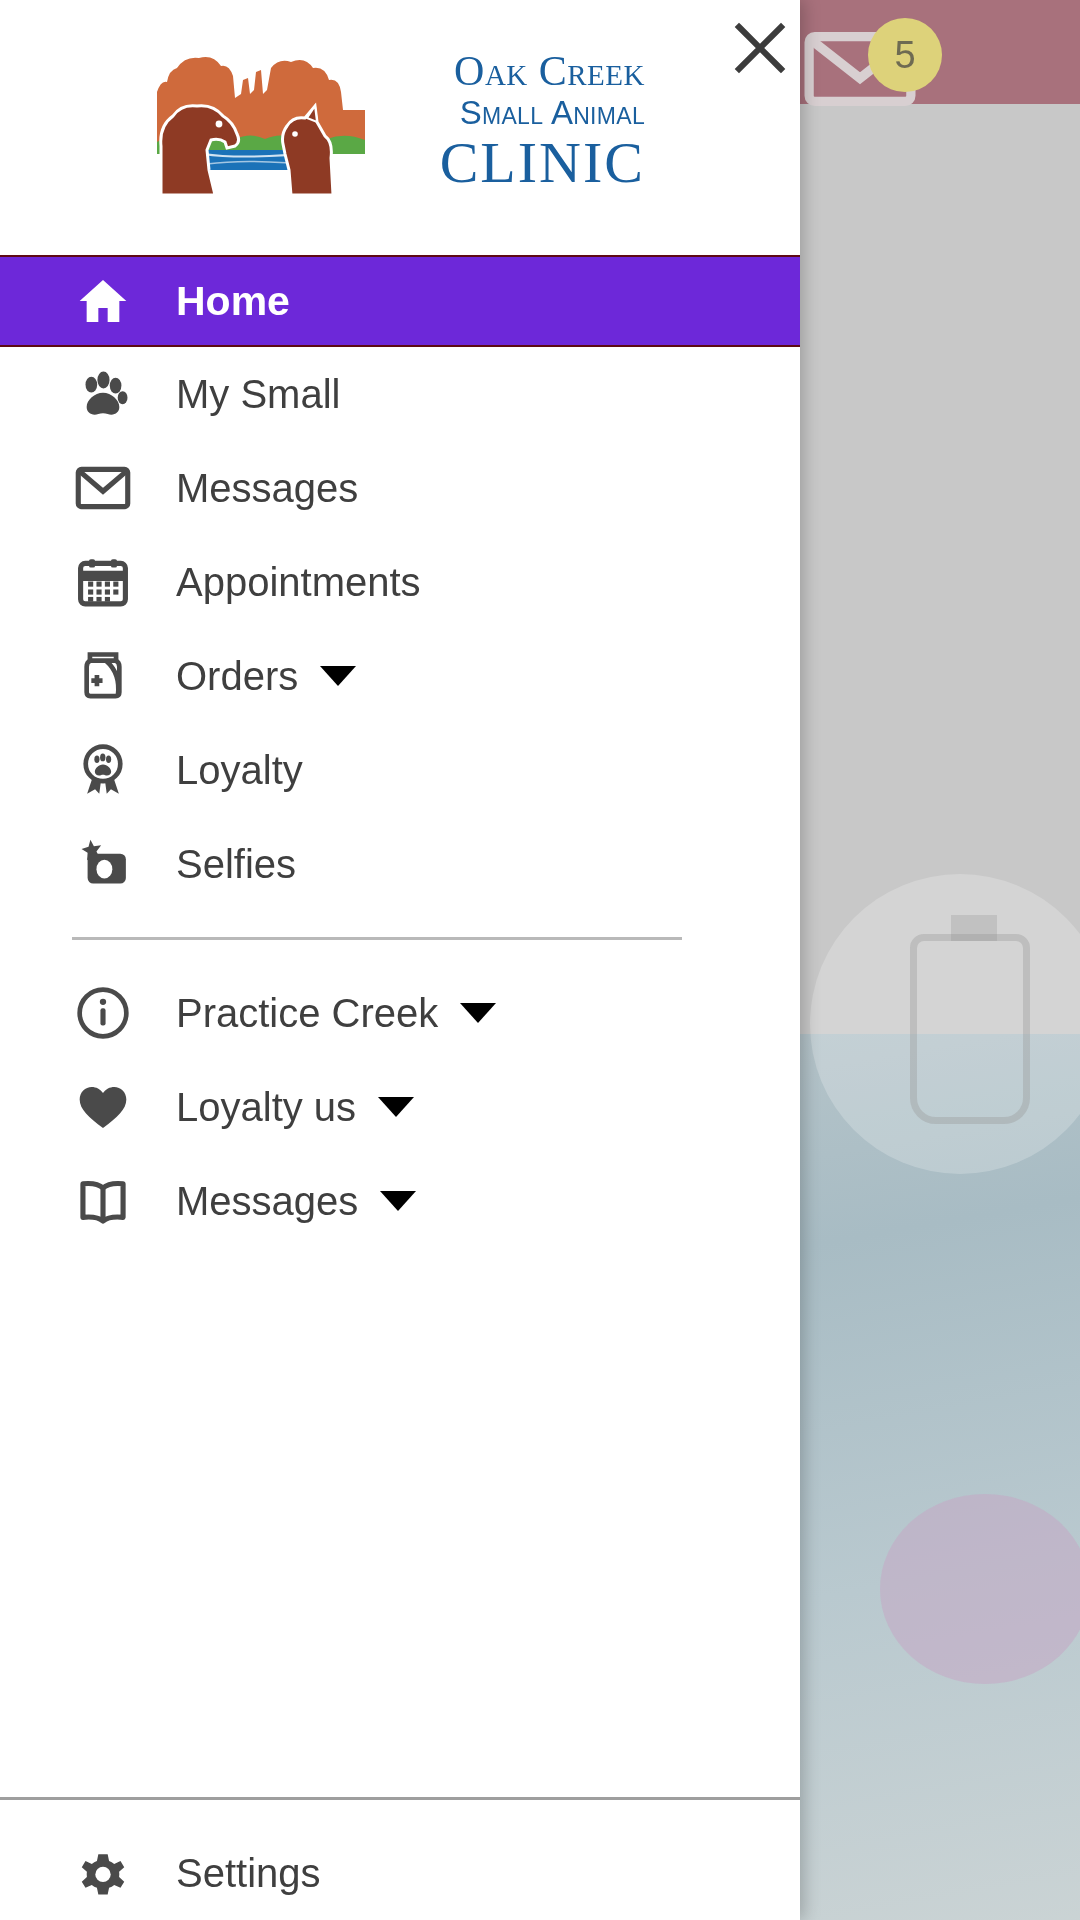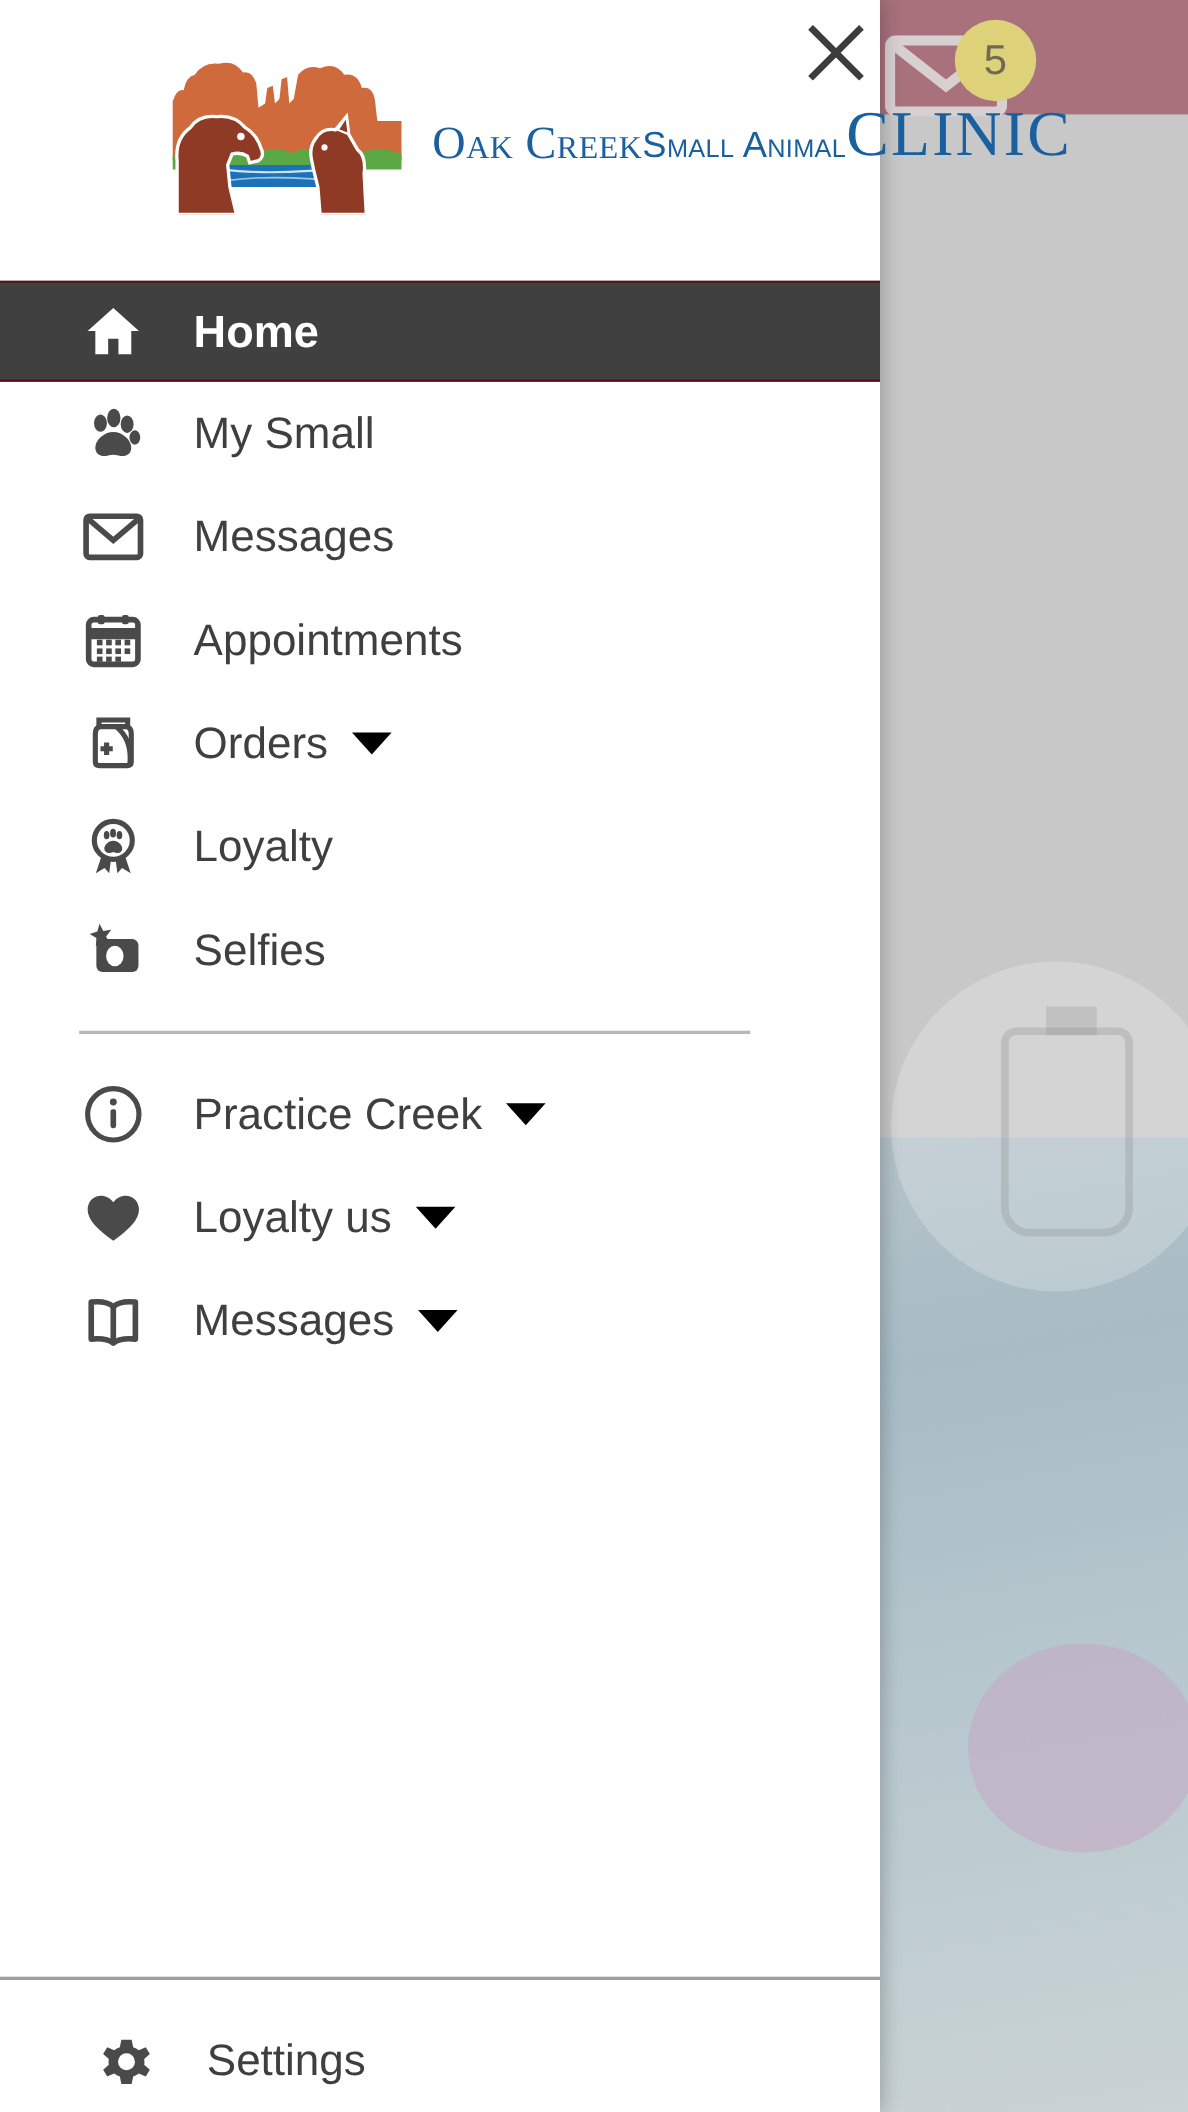--- a/index.html
+++ b/index.html
@@ -61,21 +61,21 @@
   
   #logo-header {
     position:relative; height:255px; background:#ffffff; flex:0 0 255px;
   }
   #logo-block {
     position:absolute; top:22px; left:155px; width:490px; height:200px;
     display:flex; align-items:center;
   }
   #logo-mark { width:230px; height:145px; flex:0 0 230px; }
   #logo-text {
-    flex:1; display:flex; flex-direction:row;
+    flex:1; display:flex; flex-direction:column;
     align-items:flex-end; 
     color:#1a5f9e; padding-left:8px;
   }
   .logo-line1 {
     font-family:"Liberation Serif", serif;
     font-size:42px; letter-spacing:0.5px; line-height:1.0;
     font-variant:small-caps; white-space:nowrap;
   }
   .logo-line2 {
     font-family:Liberation Sans, sans-serif;
@@ -95,21 +95,21 @@
     align-items:center; justify-content:center; cursor:pointer;
   }
 
   
   #nav-main { flex:1 1 auto; background:#ffffff; padding-top:0; }
   .nav-item {
     display:flex; align-items:center; height:94px;
     padding-left:72px; cursor:pointer;
   }
   .nav-item.active {
-    background:#404040; height:92px;
+    background:#6d28d9; height:92px;
     border-top:2px solid #5e0a14; border-bottom:2px solid #5e0a14;
   }
   .nav-icon {
     width:62px; flex:0 0 62px; display:flex;
     align-items:center; justify-content:center;
     color:#4a4a4a;
   }
   .nav-item.active .nav-icon { color:#ffffff; }
   .nav-label {
     margin-left:42px; font-size:40px; color:#3f3f3f;
@@ -124,21 +124,21 @@
     border-right:18px solid transparent;
     border-top:20px solid #000000;
   }
   .nav-divider {
     height:3px; background:#b9b9b9;
     margin:26px 118px 26px 72px;
   }
   #nav-secondary { padding-top:0; }
   #spacer { flex:1 1 auto; }
   #footer-divider { height:3px; background:#9e9e9e; width:800px; }
-  #nav-footer { flex:0 0 auto; padding-top:26px;padding-left:12px; }
+  #nav-footer { flex:0 0 auto; padding-top:26px; }
 </style>
 </head>
 <body>
 
 <div id="screen">
 
   <div id="bg-app">
     <div id="bg-body">
       <div id="bg-water"></div>
       <div id="bg-circle"></div>

